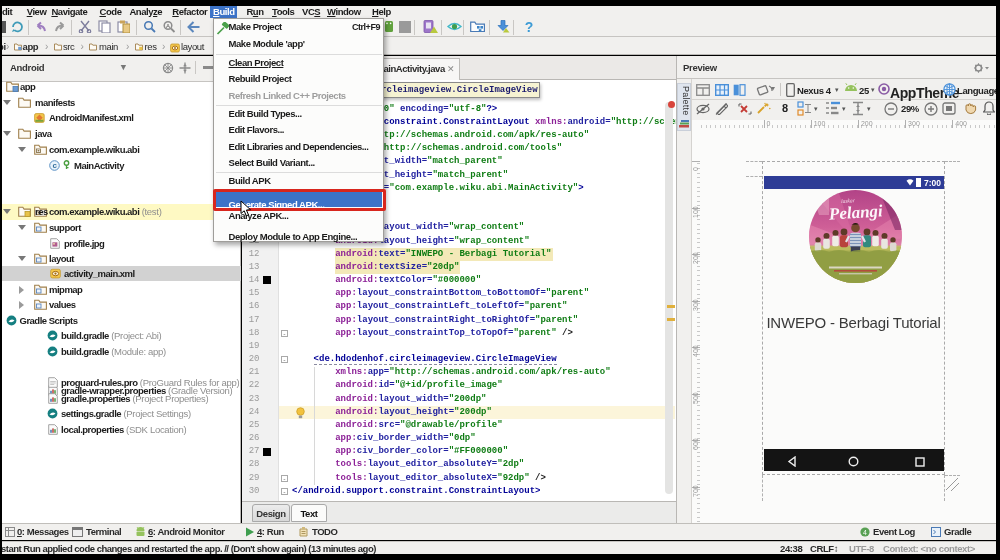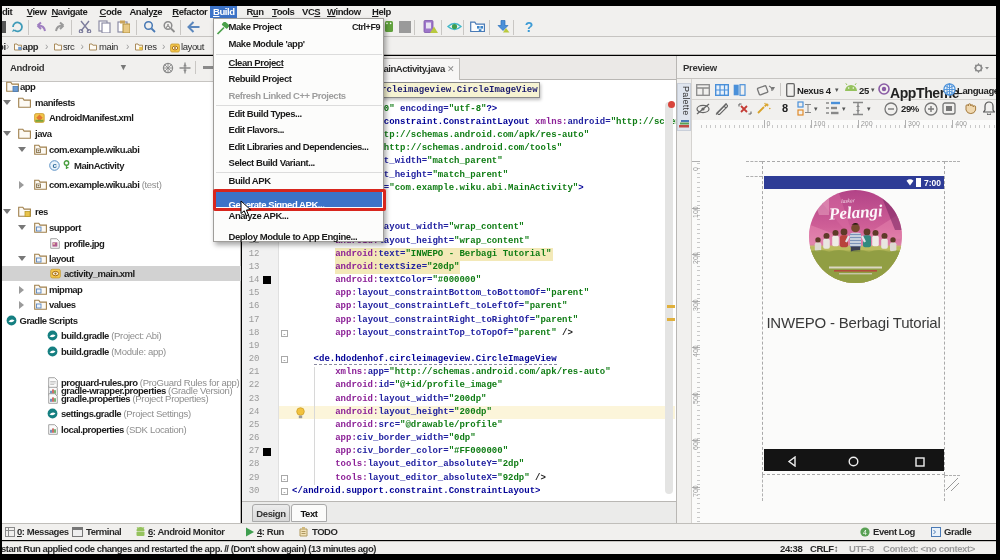--- a/index.html
+++ b/index.html
@@ -277,21 +277,21 @@
         </svg>
       </span>
       <span class="rico" style="left:60px;">
         <svg width="9" height="10">
           <circle cx="4.5" cy="3" r="2.2" fill="none" stroke="#4a9e3f" stroke-width="1.4"></circle>
           <path d="M4.5 5 v4 M4.5 7.6 h2" stroke="#4a9e3f" stroke-width="1.3" fill="none"></path>
         </svg>
       </span>
       <span class="rtxt" style="left:72px;">MainActivity</span>
     </div>
-    <div class="row" style="top:177px;background:#ffffff;">
+    <div class="row" style="top:204px;background:#fef9c3;">
       <div class="arr-r" style="left:17px;"></div>
       <span class="rico" style="left:32px;">
         <svg width="13" height="11" viewBox="0 0 13 11">
           <path d="M0.7 1.2 h4.1 l1.3 1.9 h6.3 v7.2 h-11.7 z" fill="#fdfaf4" stroke="#a0804c" stroke-width="1.1"></path>
           <rect x="2.5" y="5" width="4" height="3.5" fill="#fff" stroke="#8a764f" stroke-width="0.9"></rect>
           <rect x="3.6" y="6" width="1.8" height="1.5" fill="#8a764f"></rect>
         </svg>
       </span>
       <span class="rtxt" style="left:47px;">com.example.wiku.abi<span class="gray"> (test)</span></span>
     </div>

